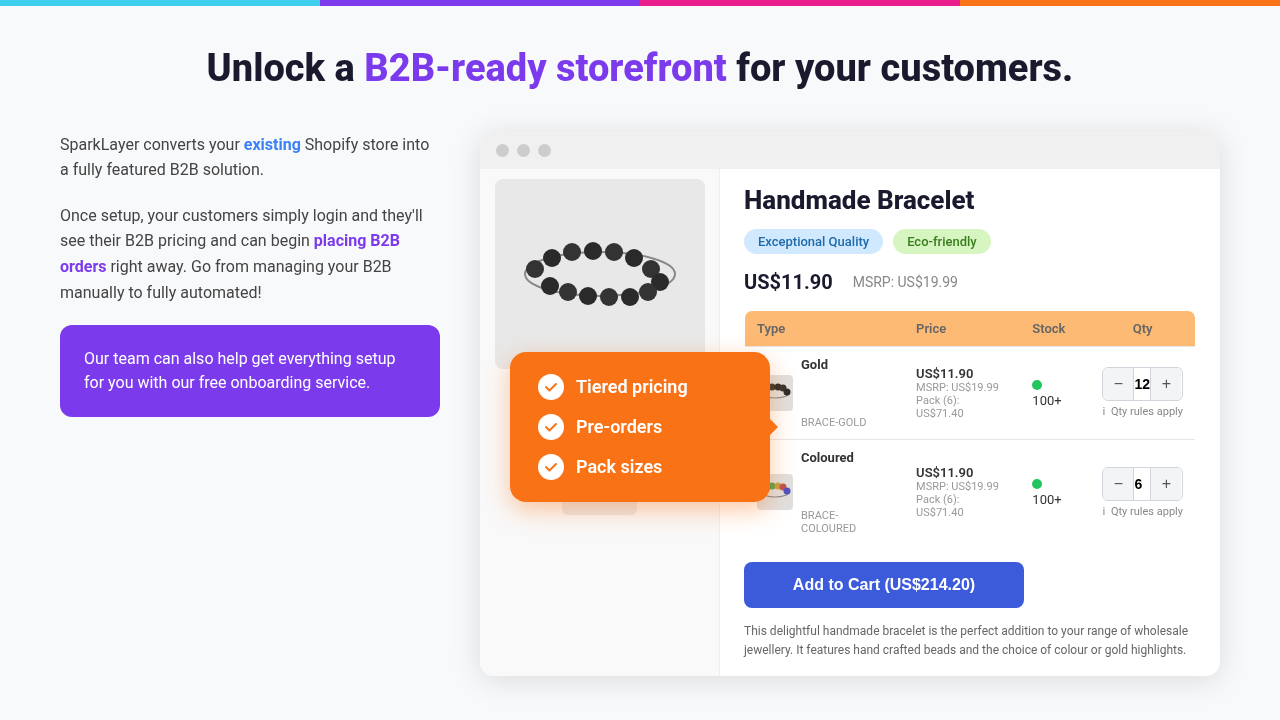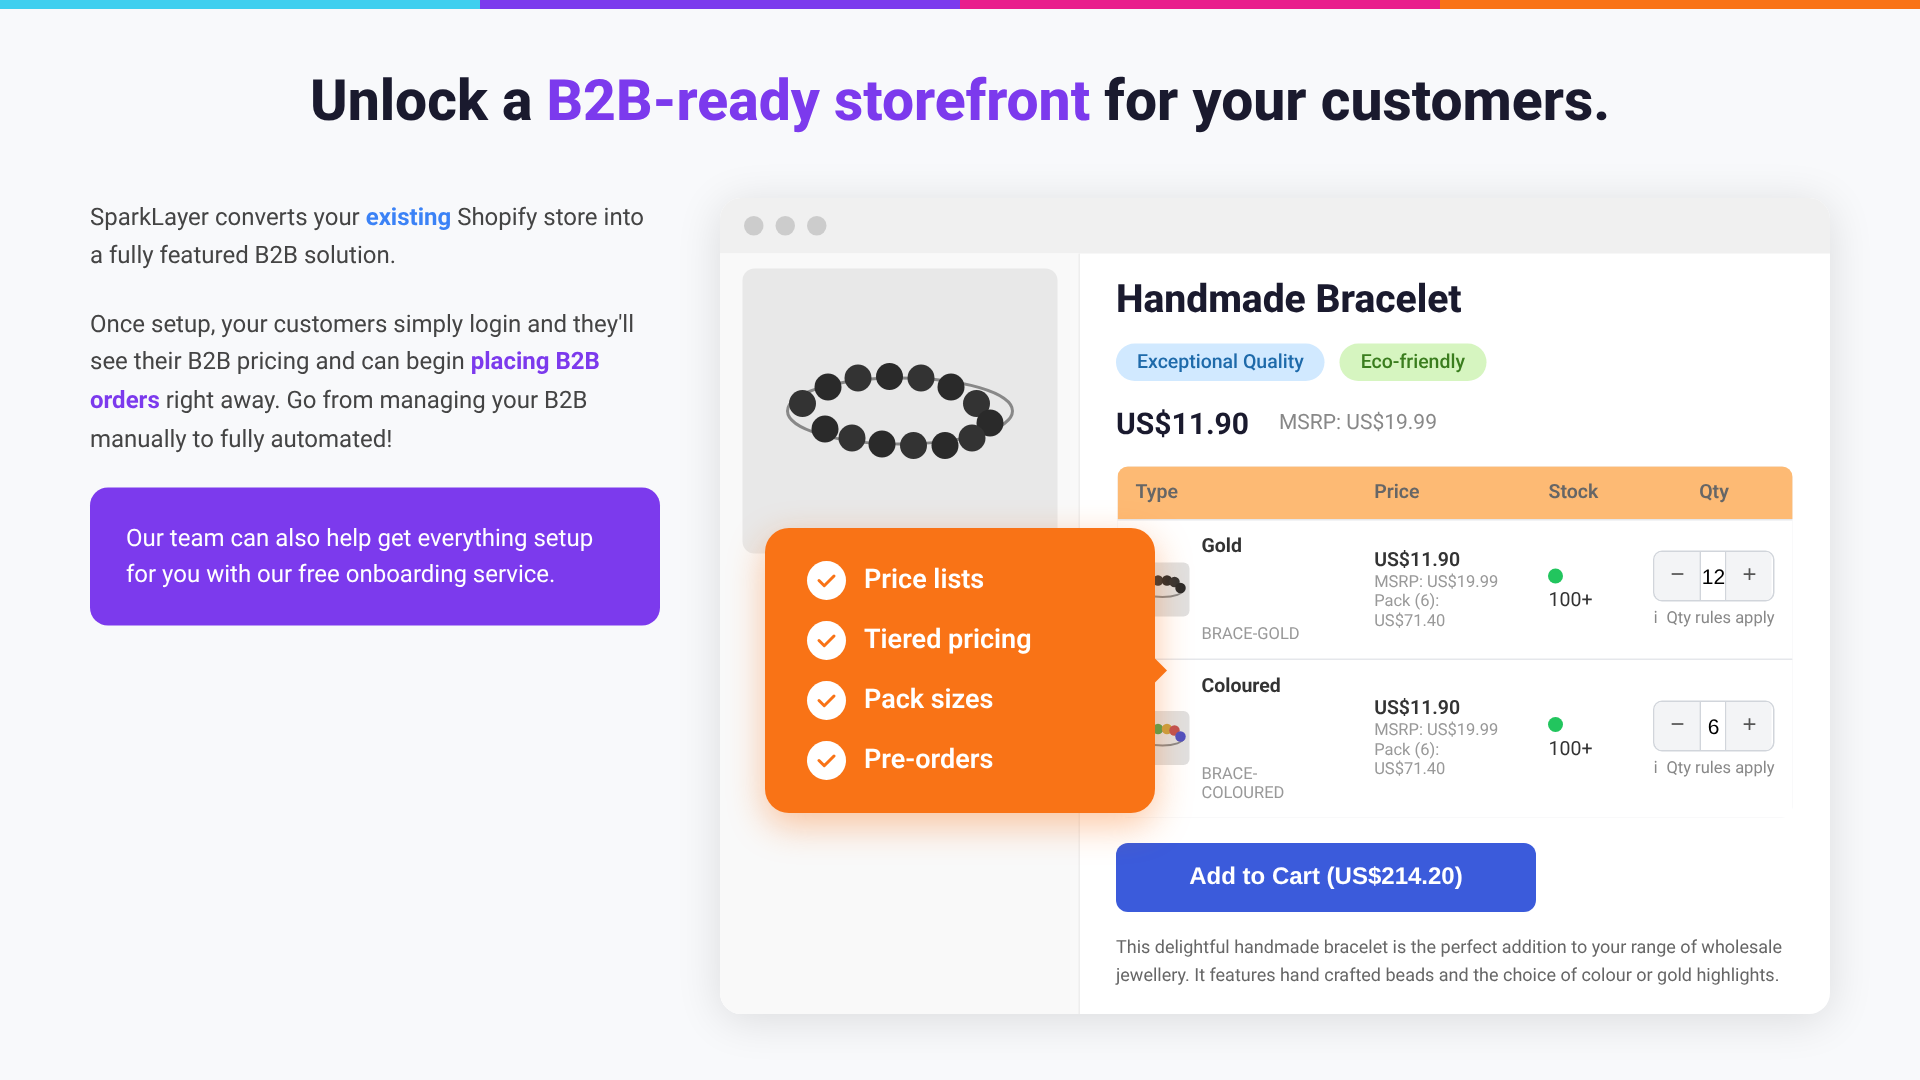--- a/index.html
+++ b/index.html
@@ -259,23 +259,22 @@
       cursor: pointer;
       font-size: 16px;
       color: #555;
     }
     .qty-stepper input {
       width: 18px;
       height: 32px;
       border: none;
       border-left: 1px solid #d1d5db;
       border-right: 1px solid #d1d5db;
-      text-align: center;
       font-size: 14px;
-      font-weight: 400;
+      font-weight: 700;
     }
 
     
     .add-to-cart-btn {
       width: 100%;
       max-width: 280px;
       background: #3b5bdb;
       color: white;
       border: none;
       border-radius: 8px;
@@ -544,43 +543,35 @@
         </div>
       </div>
 
       <div class="features-bubble">
         <div class="feature-item">
           <div class="check-icon">
             <svg viewBox="0 0 14 14" fill="none">
               <path d="M2 7l3.5 3.5L12 4" stroke="#f97316" stroke-width="2" stroke-linecap="round" stroke-linejoin="round"></path>
             </svg>
           </div>
-          <span class="feature-label">Price lists</span>
+          <span class="feature-label">Tiered pricing</span>
         </div>
         <div class="feature-item">
           <div class="check-icon">
             <svg viewBox="0 0 14 14" fill="none">
               <path d="M2 7l3.5 3.5L12 4" stroke="#f97316" stroke-width="2" stroke-linecap="round" stroke-linejoin="round"></path>
             </svg>
           </div>
-          <span class="feature-label">Tiered pricing</span>
+          <span class="feature-label">Pre-orders</span>
         </div>
         <div class="feature-item">
           <div class="check-icon">
             <svg viewBox="0 0 14 14" fill="none">
               <path d="M2 7l3.5 3.5L12 4" stroke="#f97316" stroke-width="2" stroke-linecap="round" stroke-linejoin="round"></path>
             </svg>
           </div>
           <span class="feature-label">Pack sizes</span>
         </div>
-        <div class="feature-item">
-          <div class="check-icon">
-            <svg viewBox="0 0 14 14" fill="none">
-              <path d="M2 7l3.5 3.5L12 4" stroke="#f97316" stroke-width="2" stroke-linecap="round" stroke-linejoin="round"></path>
-            </svg>
-          </div>
-          <span class="feature-label">Pre-orders</span>
-        </div>
       </div>
 
     </div>
   </div>
 </div>
 
 </body></html>

